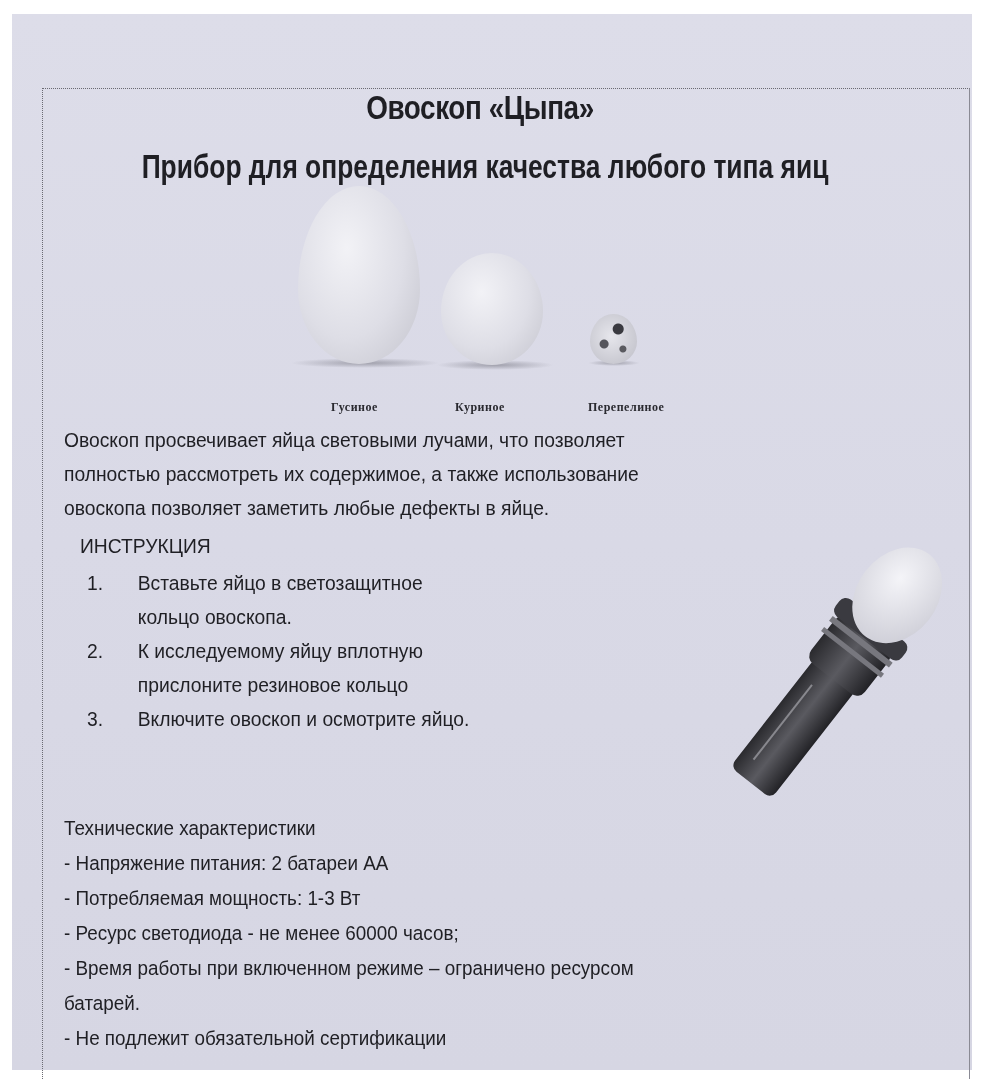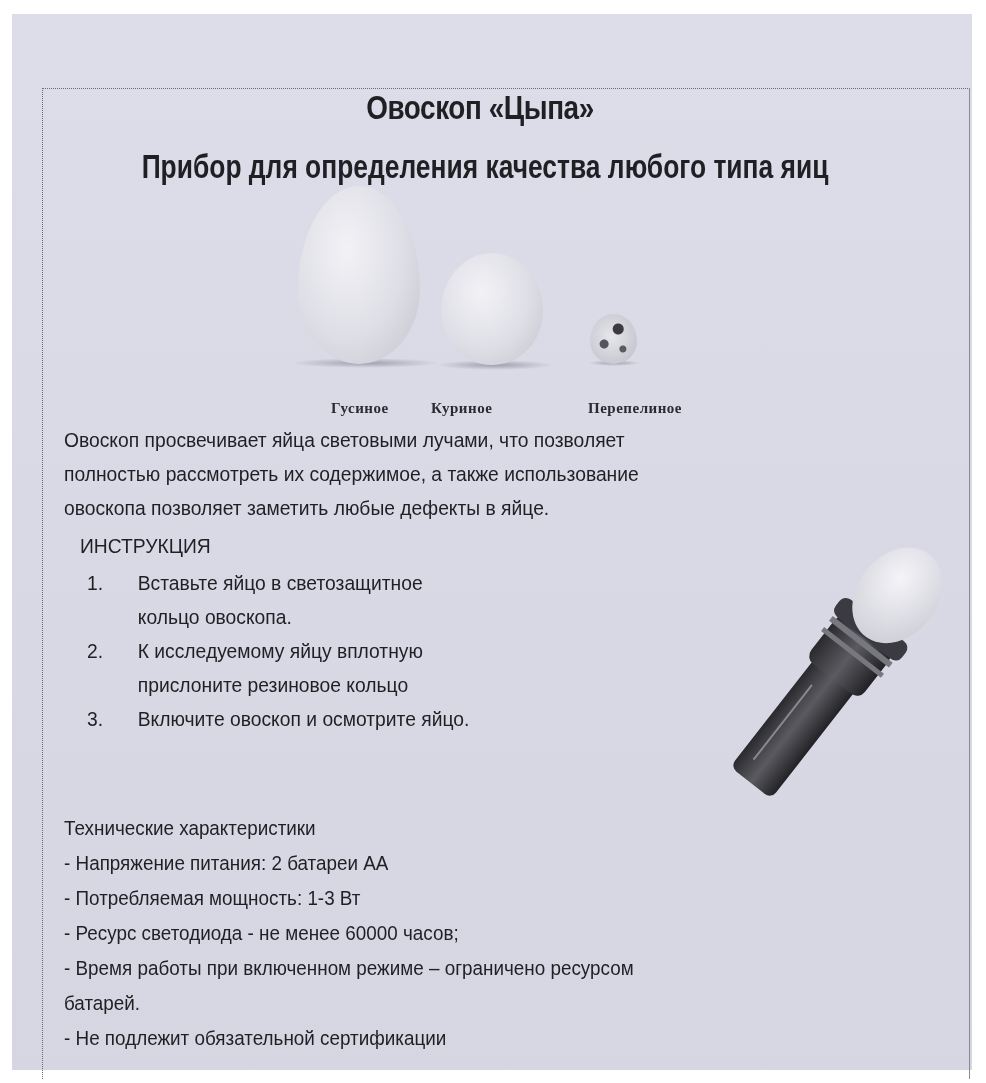--- a/index.html
+++ b/index.html
@@ -30,21 +30,21 @@
   .egg-goose { left: 298px; top: 186px; width: 122px; height: 178px; }
   .egg-chicken { left: 441px; top: 253px; width: 102px; height: 112px; border-radius: 50%/52% 52% 48% 48%; }
   .egg-quail { left: 590px; top: 314px; width: 47px; height: 50px; border-radius: 50%/55% 55% 45% 45%;
     background: radial-gradient(circle at 60% 30%, #3a3a40 0 5px, transparent 6px),
                 radial-gradient(circle at 30% 60%, #55555c 0 4px, transparent 5px),
                 radial-gradient(circle at 70% 70%, #5a5a60 0 3px, transparent 4px),
                 radial-gradient(ellipse at 45% 45%, #e6e6ec 0%, #bdbdc6 100%); }
   .shadow { position: absolute; height: 10px; border-radius: 50%;
     background: radial-gradient(ellipse, rgba(90,90,100,0.45) 0%, rgba(90,90,100,0) 70%); }
   .egg-label { position: absolute; top: 400px; font-family: "Liberation Serif", serif; font-weight: bold;
-    font-size: 15px; letter-spacing: 0.5px; color: #2a2a30; }
+    font-size: 12px; letter-spacing: 0.5px; color: #2a2a30; }
   .body-text { position: absolute; left: 55px; font-family: "Liberation Sans", sans-serif; font-size: 20.5px;
     line-height: 34px; white-space: nowrap; transform-origin: 0 0; }
   .intro { top: 423px; transform: scaleX(0.94); }
   .heading { top: 529px; left: 70px; transform: scaleX(0.94); }
   .steps { position: absolute; left: 77px; top: 563px; font-family: "Liberation Sans", sans-serif; font-size: 20.5px;
     line-height: 34px; white-space: nowrap; }
   .step { position: relative; padding-left: 54px; }
   .step .num { position: absolute; left: 0; top: 0; }
   .specs { top: 810px; transform: scaleX(0.92); line-height: 35px; }
   .device { position: absolute; left: 690px; top: 525px; width: 280px; height: 290px; }
@@ -60,21 +60,21 @@
 
 <div>
   <div class="shadow" style="left:290px; top:358px; width:150px;"></div>
   <div class="egg egg-goose"></div>
   <div class="shadow" style="left:436px; top:360px; width:118px;"></div>
   <div class="egg egg-chicken"></div>
   <div class="shadow" style="left:588px; top:360px; width:52px; height:6px;"></div>
   <div class="egg egg-quail"></div>
 </div>
 <div class="egg-label" style="left:331px;">Гусиное</div>
-<div class="egg-label" style="left:431px;">Куриное</div>
+<div class="egg-label" style="left:455px;">Куриное</div>
 <div class="egg-label" style="left:588px;">Перепелиное</div>
 
 <div class="body-text intro" style="left:64px;">
   <div>Овоскоп просвечивает яйца световыми лучами, что позволяет</div>
   <div>полностью рассмотреть их содержимое, а также использование</div>
   <div>овоскопа позволяет заметить любые дефекты в яйце.</div>
 </div>
 
 <div class="body-text heading" style="left:80px;">ИНСТРУКЦИЯ</div>
 

